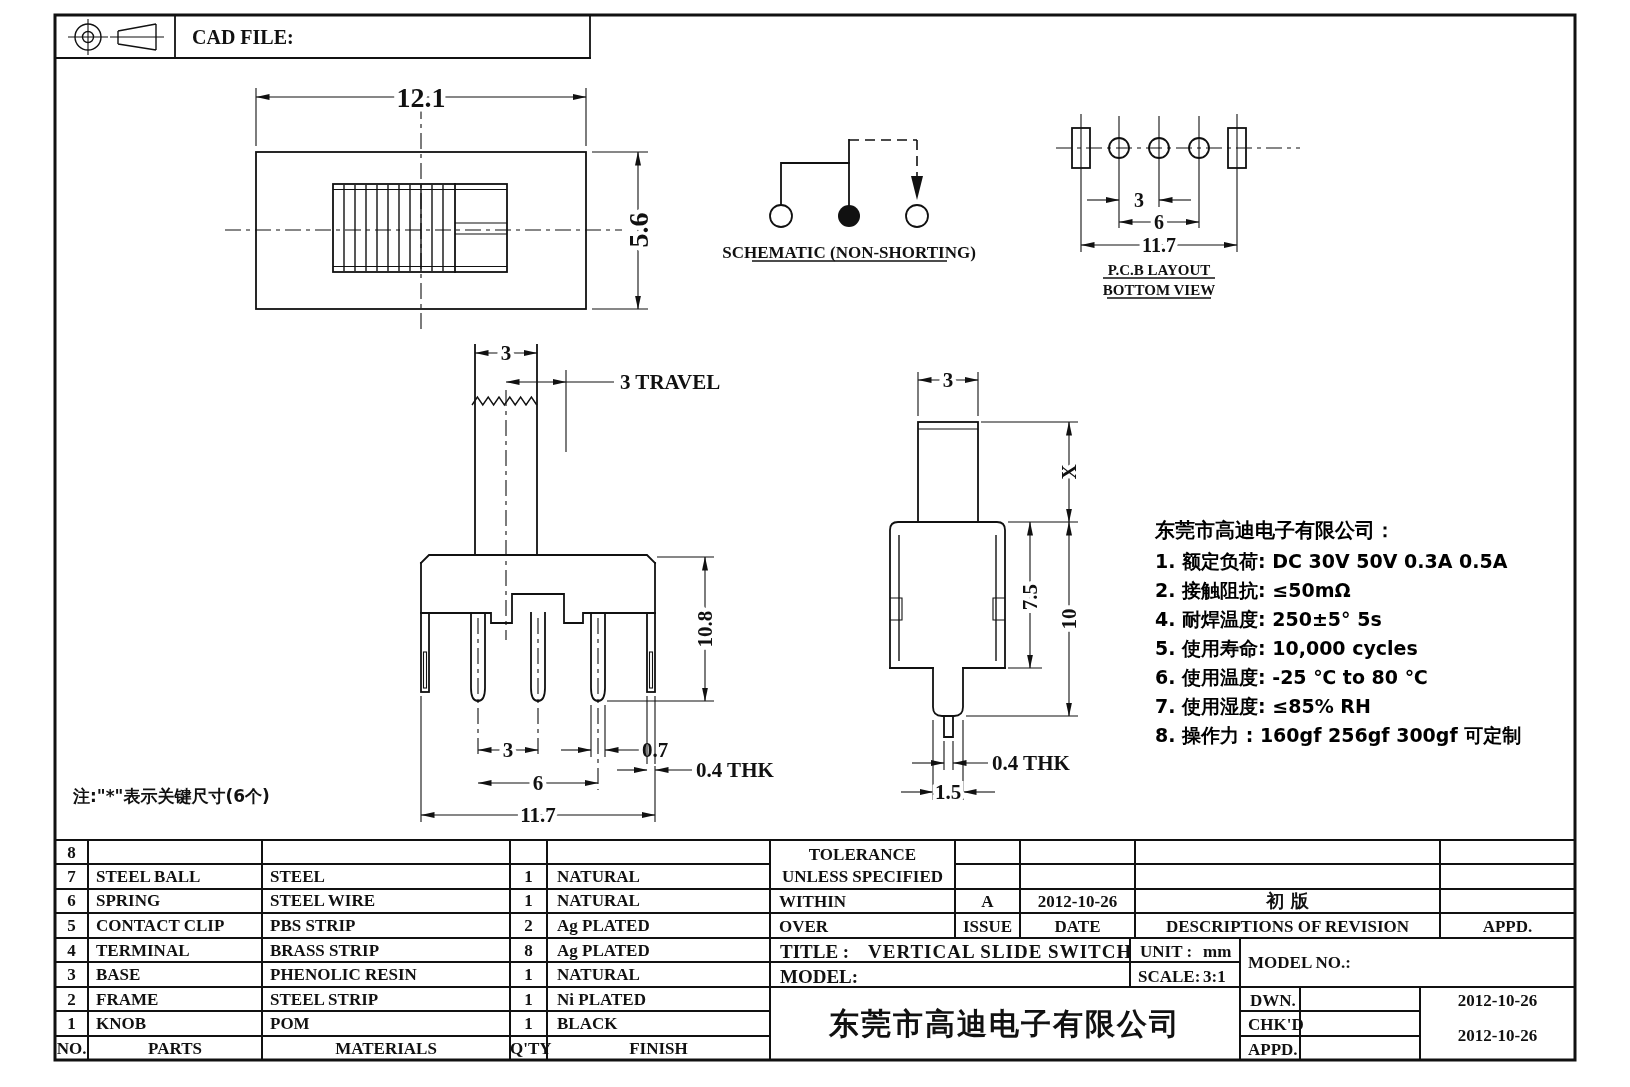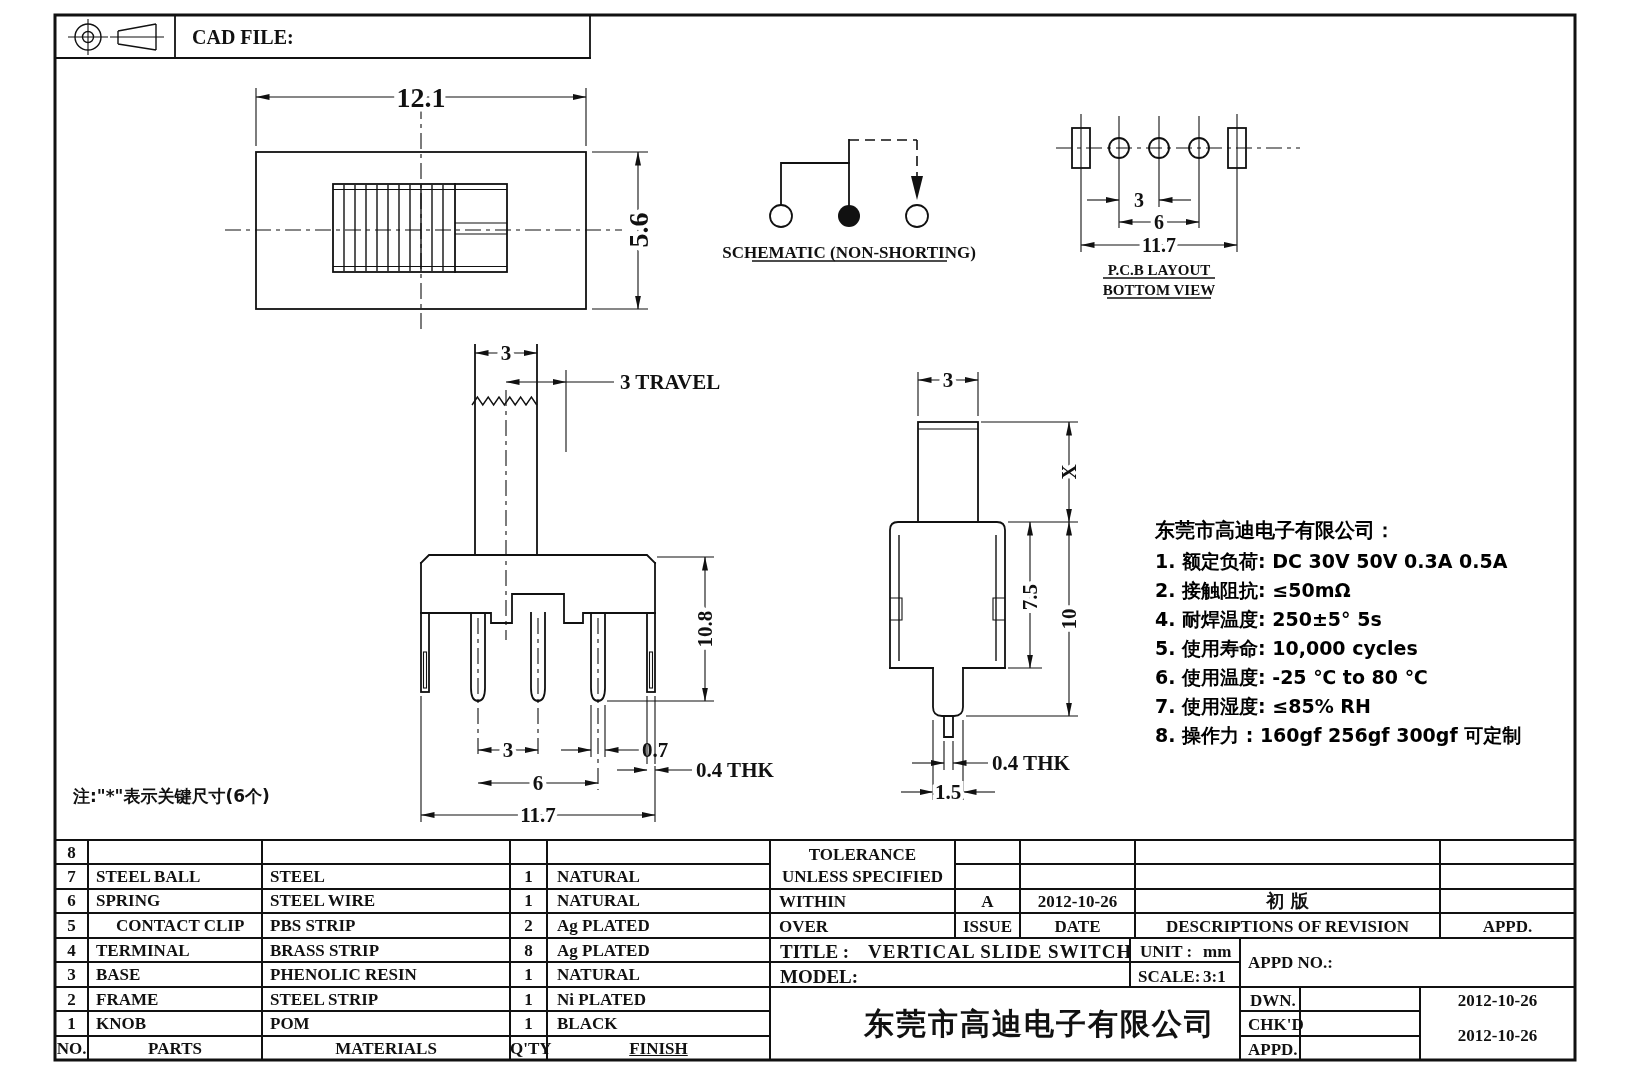--- a/index.html
+++ b/index.html
@@ -274,21 +274,21 @@
   <div class="cell tc" style="left:510px;top:866px;width:37px;">1</div>
   <div class="cell" style="left:557px;top:866px;">NATURAL</div>
 
   <div class="cell tc" style="left:55px;top:890px;width:33px;">6</div>
   <div class="cell" style="left:96px;top:890px;">SPRING</div>
   <div class="cell" style="left:270px;top:890px;">STEEL WIRE</div>
   <div class="cell tc" style="left:510px;top:890px;width:37px;">1</div>
   <div class="cell" style="left:557px;top:890px;">NATURAL</div>
 
   <div class="cell tc" style="left:55px;top:915px;width:33px;">5</div>
-  <div class="cell" style="left:96px;top:915px;margin-left:20px;">CONTACT CLIP</div>
+  <div class="cell" style="left:96px;top:915px;">CONTACT CLIP</div>
   <div class="cell" style="left:270px;top:915px;">PBS STRIP</div>
   <div class="cell tc" style="left:510px;top:915px;width:37px;">2</div>
   <div class="cell" style="left:557px;top:915px;">Ag PLATED</div>
 
   <div class="cell tc" style="left:55px;top:940px;width:33px;">4</div>
   <div class="cell" style="left:96px;top:940px;">TERMINAL</div>
   <div class="cell" style="left:270px;top:940px;">BRASS STRIP</div>
   <div class="cell tc" style="left:510px;top:940px;width:37px;">8</div>
   <div class="cell" style="left:557px;top:940px;">Ag PLATED</div>
 
@@ -307,45 +307,45 @@
   <div class="cell tc" style="left:55px;top:1013px;width:33px;">1</div>
   <div class="cell" style="left:96px;top:1013px;">KNOB</div>
   <div class="cell" style="left:270px;top:1013px;">POM</div>
   <div class="cell tc" style="left:510px;top:1013px;width:37px;">1</div>
   <div class="cell" style="left:557px;top:1013px;">BLACK</div>
 
   <div class="cell tc" style="left:55px;top:1038px;width:33px;">NO.</div>
   <div class="cell tc" style="left:88px;top:1038px;width:174px;">PARTS</div>
   <div class="cell tc" style="left:262px;top:1038px;width:248px;text-align:center;">MATERIALS</div>
   <div class="cell tc" style="left:510px;top:1038px;width:37px;">Q'TY</div>
-  <div class="cell tc" style="left:547px;top:1038px;width:223px;text-decoration:underline;">FINISH</div>
+  <div class="cell tc" style="left:547px;top:1038px;width:223px;">FINISH</div>
 </div>
 
 <div>
   <div class="cell tc" style="left:772px;top:844px;width:181px;">TOLERANCE</div>
   <div class="cell tc" style="left:772px;top:866px;width:181px;">UNLESS  SPECIFIED</div>
   <div class="cell" style="left:779px;top:891px;">WITHIN</div>
   <div class="cell" style="left:779px;top:916px;">OVER</div>
   <div class="cell tc" style="left:955px;top:891px;width:65px;">A</div>
   <div class="cell tc" style="left:955px;top:916px;width:65px;">ISSUE</div>
   <div class="cell tc" style="left:1020px;top:891px;width:115px;">2012-10-26</div>
   <div class="cell tc" style="left:1020px;top:916px;width:115px;">DATE</div>
   <div class="cell tc cjk" style="left:1135px;top:890px;width:305px;font-size:18px;">初  版</div>
   <div class="cell tc" style="left:1135px;top:916px;width:305px;">DESCRIPTIONS OF REVISION</div>
   <div class="cell tc" style="left:1440px;top:916px;width:135px;">APPD.</div>
 
   <div class="cell" style="left:780px;top:941px;font-size:19px;">TITLE :</div>
   <div class="cell" style="left:868px;top:941px;font-size:19px;letter-spacing:1px;">VERTICAL SLIDE SWITCH</div>
   <div class="cell" style="left:1140px;top:941px;">UNIT :</div>
   <div class="cell" style="left:1203px;top:941px;">mm</div>
-  <div class="cell" style="left:1248px;top:952px;">APPD NO.:</div>
+  <div class="cell" style="left:1248px;top:952px;">MODEL NO.:</div>
   <div class="cell" style="left:780px;top:966px;font-size:19px;">MODEL:</div>
   <div class="cell" style="left:1138px;top:966px;">SCALE:</div>
   <div class="cell" style="left:1203px;top:966px;">3:1</div>
-  <div class="cell tc cjk" style="left:770px;top:987px;width:470px;height:73px;line-height:73px;font-size:30px;letter-spacing:2px;margin-left:35px;">东莞市高迪电子有限公司</div>
+  <div class="cell tc cjk" style="left:770px;top:987px;width:470px;height:73px;line-height:73px;font-size:30px;letter-spacing:2px;">东莞市高迪电子有限公司</div>
   <div class="cell" style="left:1250px;top:990px;">DWN.</div>
   <div class="cell tc" style="left:1420px;top:990px;width:155px;">2012-10-26</div>
   <div class="cell" style="left:1248px;top:1014px;">CHK'D</div>
   <div class="cell" style="left:1248px;top:1039px;">APPD.</div>
   <div class="cell tc" style="left:1420px;top:1011px;width:155px;height:49px;line-height:49px;">2012-10-26</div>
 </div>
 
 </div>
 
 </body></html>

